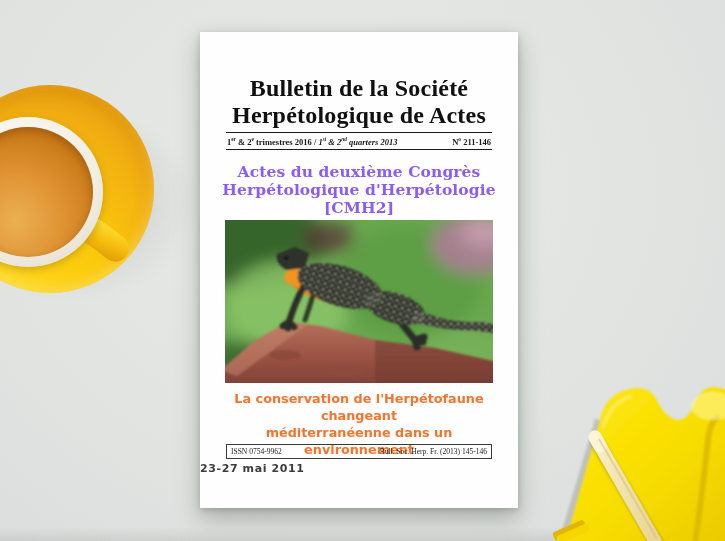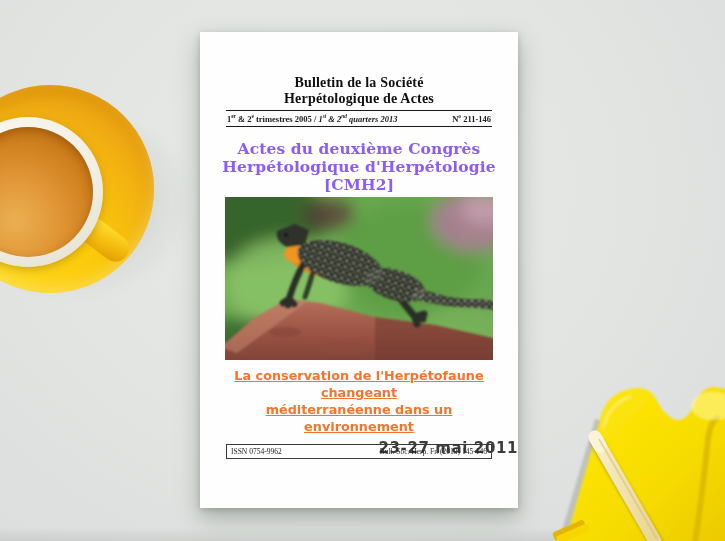--- a/index.html
+++ b/index.html
@@ -23,35 +23,35 @@
           background:radial-gradient(circle at 40% 30%, #fbf9f2 0%, #f1eee3 60%, #ddd8c8 100%);
           box-shadow:0 3px 8px rgba(120,90,20,.35);}
   .cup-tea{position:absolute;left:-37px;top:127px;width:130px;height:130px;border-radius:50%;z-index:5;
           background:radial-gradient(circle at 40% 72%, #eab053 0%, #e09434 38%, #cd7d1b 68%, #b96a0e 100%);
           box-shadow:inset 0 4px 10px rgba(120,60,0,.45);}
 
   
   .page{position:absolute;left:200px;top:32px;width:318px;height:476px;background:#fefefe;z-index:6;
         box-shadow:0 10px 22px rgba(105,110,105,.45), 0 2px 6px rgba(105,110,105,.35);}
   .masthead{margin:43px auto 0;text-align:center;}
-  .masthead .title{font-family:"Liberation Serif",serif;font-weight:bold;font-size:14px;
+  .masthead .title{font-family:"Liberation Serif",serif;font-weight:bold;font-size:24px;
         line-height:1.13;color:#101010;letter-spacing:.2px;}
   .issue-row{margin:3px 26px 0;border-top:1.5px solid #1a1a1a;border-bottom:1px solid #1a1a1a;
         display:flex;justify-content:space-between;align-items:center;
         font-size:8.5px;font-weight:bold;color:#1a1a1a;padding:2.5px 1px;}
   .issue-row sup{font-size:.62em;}
   .issue-en{font-style:italic;}
   .congress{margin:13px auto 0;max-width:300px;text-align:center;
         font-family:"DejaVu Serif",serif;font-weight:bold;font-size:15.5px;line-height:1.16;
         letter-spacing:.1px;}
   .photo-wrap{margin:3px auto 0;width:268px;height:163px;overflow:hidden;}
   .theme{margin:7px auto 0;max-width:300px;text-align:center;
-        font-family:"DejaVu Sans",sans-serif;font-weight:bold;font-size:12.8px;line-height:1.33;text-decoration:underline;}
-  .congress-date{margin:4px auto 0;text-align:right;font-family:"DejaVu Sans",sans-serif;
-        font-weight:bold;font-size:15px;letter-spacing:.6px;color:#3c3c3c;}
+        font-family:"DejaVu Sans",sans-serif;font-weight:bold;font-size:12.8px;line-height:1.33;}
+  .congress-date{margin:4px auto 0;text-align:left;font-family:"DejaVu Sans",sans-serif;
+        font-weight:bold;font-size:11px;letter-spacing:.6px;color:#3c3c3c;}
   .footer-box{position:absolute;left:26px;right:26px;top:412px;height:13px;
         border:1px solid #3a3a3a;display:flex;justify-content:space-between;align-items:center;
         font-size:7.5px;color:#222;padding:0 4px;}
 
   
   .tray-wrap{position:absolute;right:0;bottom:0;width:180px;height:163px;z-index:7;}
 </style>
 </head>
 <body>
 
@@ -64,21 +64,21 @@
   <div class="cup-tea"></div>
 
   <div class="page">
 
     <div class="masthead">
       <div class="title">Bulletin de la Société</div>
       <div class="title">Herpétologique de Actes</div>
     </div>
 
     <div class="issue-row">
-      <span><span>1</span><sup>er</sup><span> &amp; 2</span><sup>e</sup><span> trimestres 2005 / </span><span class="issue-en"><span>1</span><sup>st</sup><span> &amp; 2</span><sup>nd</sup><span> quarters 2013</span></span></span>
+      <span><span>1</span><sup>er</sup><span> &amp; 2</span><sup>e</sup><span> trimestres 2016 / </span><span class="issue-en"><span>1</span><sup>st</sup><span> &amp; 2</span><sup>nd</sup><span> quarters 2013</span></span></span>
       <span><span>N</span><sup>o</sup><span> 211-146</span></span>
     </div>
 
     <div class="congress" style="color:#8b5cf6;">
       <div>Actes du deuxième Congrès</div>
       <div>Herpétologique d'Herpétologie</div>
       <div>[CMH2]</div>
     </div>
 
     <div class="photo-wrap">

